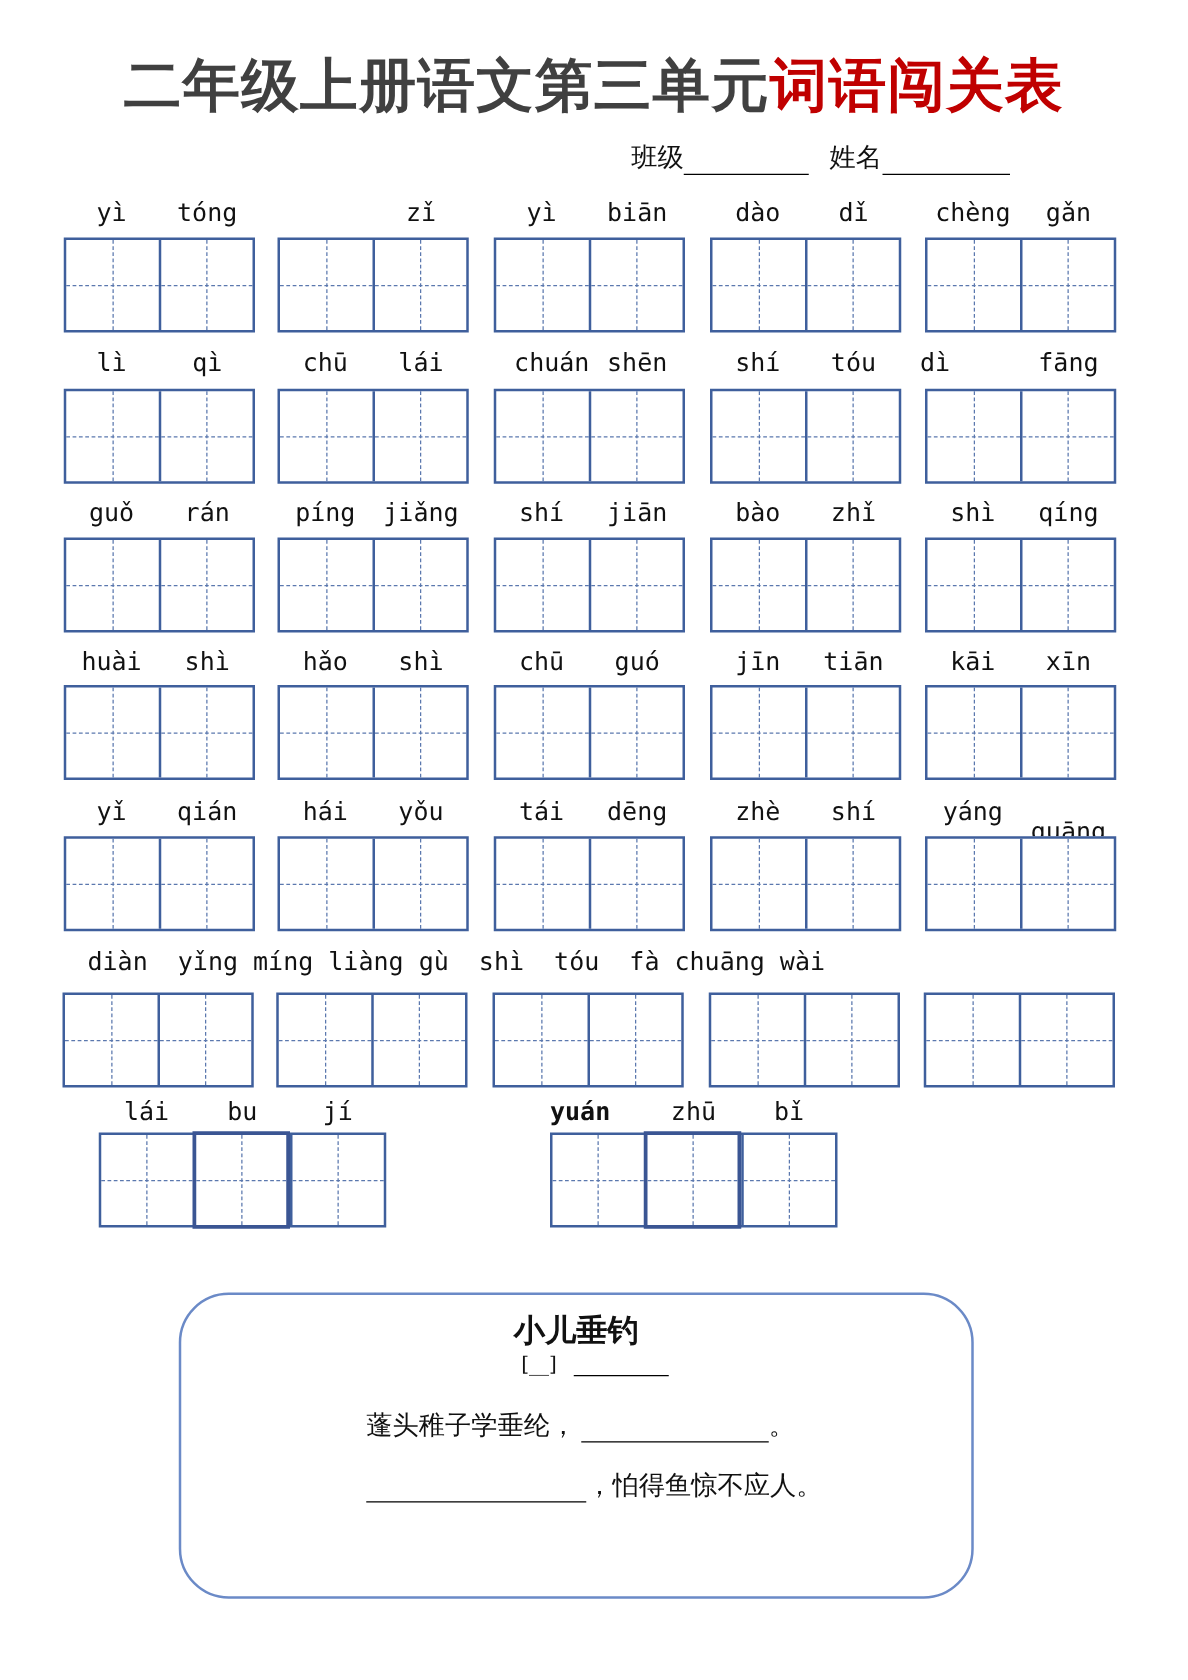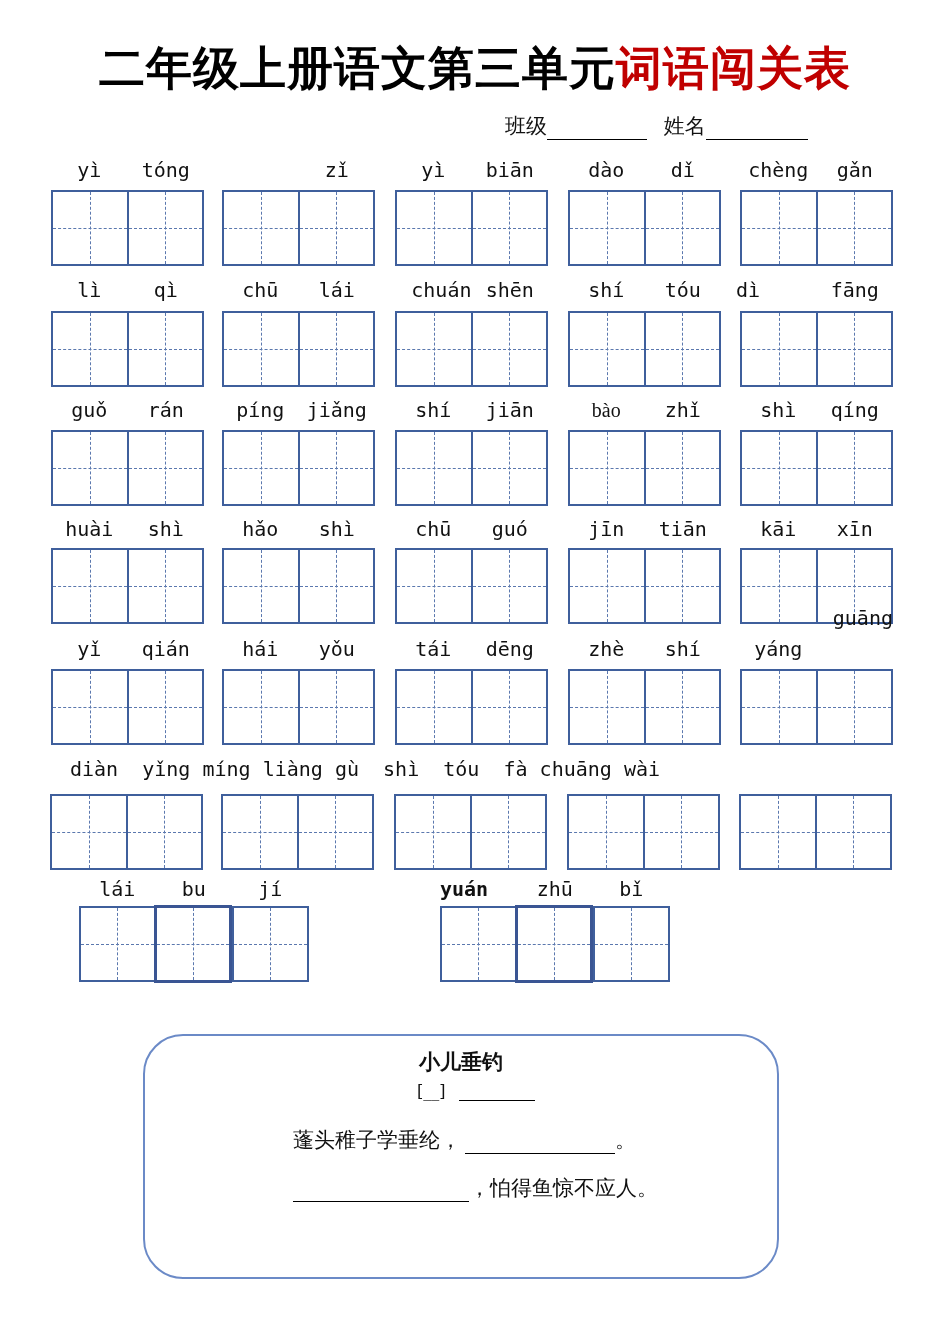--- a/index.html
+++ b/index.html
@@ -1,38 +1,38 @@
 <!DOCTYPE html>
 <html><head>
 <meta charset="utf-8">
 <style>
   html, body { margin:0; padding:0; background:#ffffff; }
   body { width:950px; height:1344px; position:relative; overflow:hidden;
          font-family:"DejaVu Serif", "Liberation Serif", serif; color:#111; }
   .title { position:absolute; left:0; top:38px; width:950px; text-align:center;
            font-family:"DejaVu Sans", sans-serif; font-weight:bold; font-size:46px;
            letter-spacing:1px; line-height:60px; }
-  .title .black { color:#000000; }
+  .title .black { color:#404040; }
   .title .red { color:#c00000; }
   .info { position:absolute; top:112px; left:505px; font-size:21px; white-space:nowrap;
           font-family:"DejaVu Serif", serif; }
   .info .blank { display:inline-block; border-bottom:1.5px solid #000; height:22px; vertical-align:bottom; }
   .pinyin { position:absolute; font-family:"DejaVu Sans Mono", "Liberation Mono", monospace;
             font-size:20px; line-height:24px; white-space:pre; color:#111; }
   .grp { position:absolute; height:76px; border:2px solid #3f5f9c; box-sizing:border-box;
          display:flex; background:#fff; }
   .cell { position:relative; flex:1; height:100%; box-sizing:border-box; }
   .cell + .cell { border-left:2px solid #3f5f9c; }
   .cell.bold { border:3px solid #3a5593; margin:-3px 0; height:calc(100% + 6px); }
   .cell .v { position:absolute; left:50%; top:0; bottom:0; border-left:1.3px dashed #5b78ae; }
   .cell .h { position:absolute; top:50%; left:0; right:0; border-top:1.3px dashed #5b78ae; }
   .poem { position:absolute; left:143px; top:1034px; width:636px; height:245px;
           border:2px solid #6b8ac7; border-radius:40px; box-sizing:border-box; }
   .poem-title { position:absolute; left:0; right:0; top:12px; text-align:center;
-                font-family:"DejaVu Sans", sans-serif; font-weight:bold; font-size:21px; }
+                font-family:"DejaVu Sans", sans-serif; font-weight:bold; font-size:25px; }
   .poem-author { position:absolute; left:272px; top:44px; font-size:16px; white-space:nowrap; }
   .poem-line { position:absolute; font-size:21px; white-space:nowrap; }
   .uline { display:inline-block; border-bottom:1.5px solid #000; height:20px; vertical-align:bottom; }
 </style>
 </head>
 <body>
 
 <div class="title"><span class="black">二年级上册语文第三单元</span><span class="red">词语闯关表</span></div>
 
 <div class="info">
@@ -160,21 +160,21 @@
         <div class="v"></div>
         <div class="h"></div>
       </div>
     </div>
     <div class="pinyin" style="left: 51px; top: 398px; width: 76.5px; text-align: center;">guǒ</div>
     <div class="pinyin" style="left: 127.5px; top: 398px; width: 76.5px; text-align: center;">rán</div>
     <div class="pinyin" style="left: 222px; top: 398px; width: 76.5px; text-align: center;">píng</div>
     <div class="pinyin" style="left: 298.5px; top: 398px; width: 76.5px; text-align: center;">jiǎng</div>
     <div class="pinyin" style="left: 395px; top: 398px; width: 76.5px; text-align: center;">shí</div>
     <div class="pinyin" style="left: 471.5px; top: 398px; width: 76.5px; text-align: center;">jiān</div>
-    <div class="pinyin" style="left: 568px; top: 398px; width: 76.5px; text-align: center; font-family: Liberation Serif, serif;">bào</div>
+    <div class="pinyin" style="left: 568px; top: 398px; width: 76.5px; text-align: center;">bào</div>
     <div class="pinyin" style="left: 644.5px; top: 398px; width: 76.5px; text-align: center;">zhǐ</div>
     <div class="pinyin" style="left: 740px; top: 398px; width: 76.5px; text-align: center;">shì</div>
     <div class="pinyin" style="left: 816.5px; top: 398px; width: 76.5px; text-align: center;">qíng</div>
     <div class="grp" style="left: 51px; top: 430px; width: 153px;">
       <div class="cell">
         <div class="v"></div>
         <div class="h"></div>
       </div>
       <div class="cell">
         <div class="v"></div>
@@ -283,21 +283,21 @@
     </div>
     <div class="pinyin" style="left: 51px; top: 637px; width: 76.5px; text-align: center;">yǐ</div>
     <div class="pinyin" style="left: 127.5px; top: 637px; width: 76.5px; text-align: center;">qián</div>
     <div class="pinyin" style="left: 222px; top: 637px; width: 76.5px; text-align: center;">hái</div>
     <div class="pinyin" style="left: 298.5px; top: 637px; width: 76.5px; text-align: center;">yǒu</div>
     <div class="pinyin" style="left: 395px; top: 637px; width: 76.5px; text-align: center;">tái</div>
     <div class="pinyin" style="left: 471.5px; top: 637px; width: 76.5px; text-align: center;">dēng</div>
     <div class="pinyin" style="left: 568px; top: 637px; width: 76.5px; text-align: center;">zhè</div>
     <div class="pinyin" style="left: 644.5px; top: 637px; width: 76.5px; text-align: center;">shí</div>
     <div class="pinyin" style="left: 740px; top: 637px; width: 76.5px; text-align: center;">yáng</div>
-    <div class="pinyin" style="left: 816.5px; top: 606px; width: 76.5px; text-align: right;">guāng</div>
+    <div class="pinyin" style="left: 816.5px; top: 653px; width: 76.5px; text-align: center;">guāng</div>
     <div class="grp" style="left: 51px; top: 669px; width: 153px;">
       <div class="cell">
         <div class="v"></div>
         <div class="h"></div>
       </div>
       <div class="cell">
         <div class="v"></div>
         <div class="h"></div>
       </div>
     </div>

